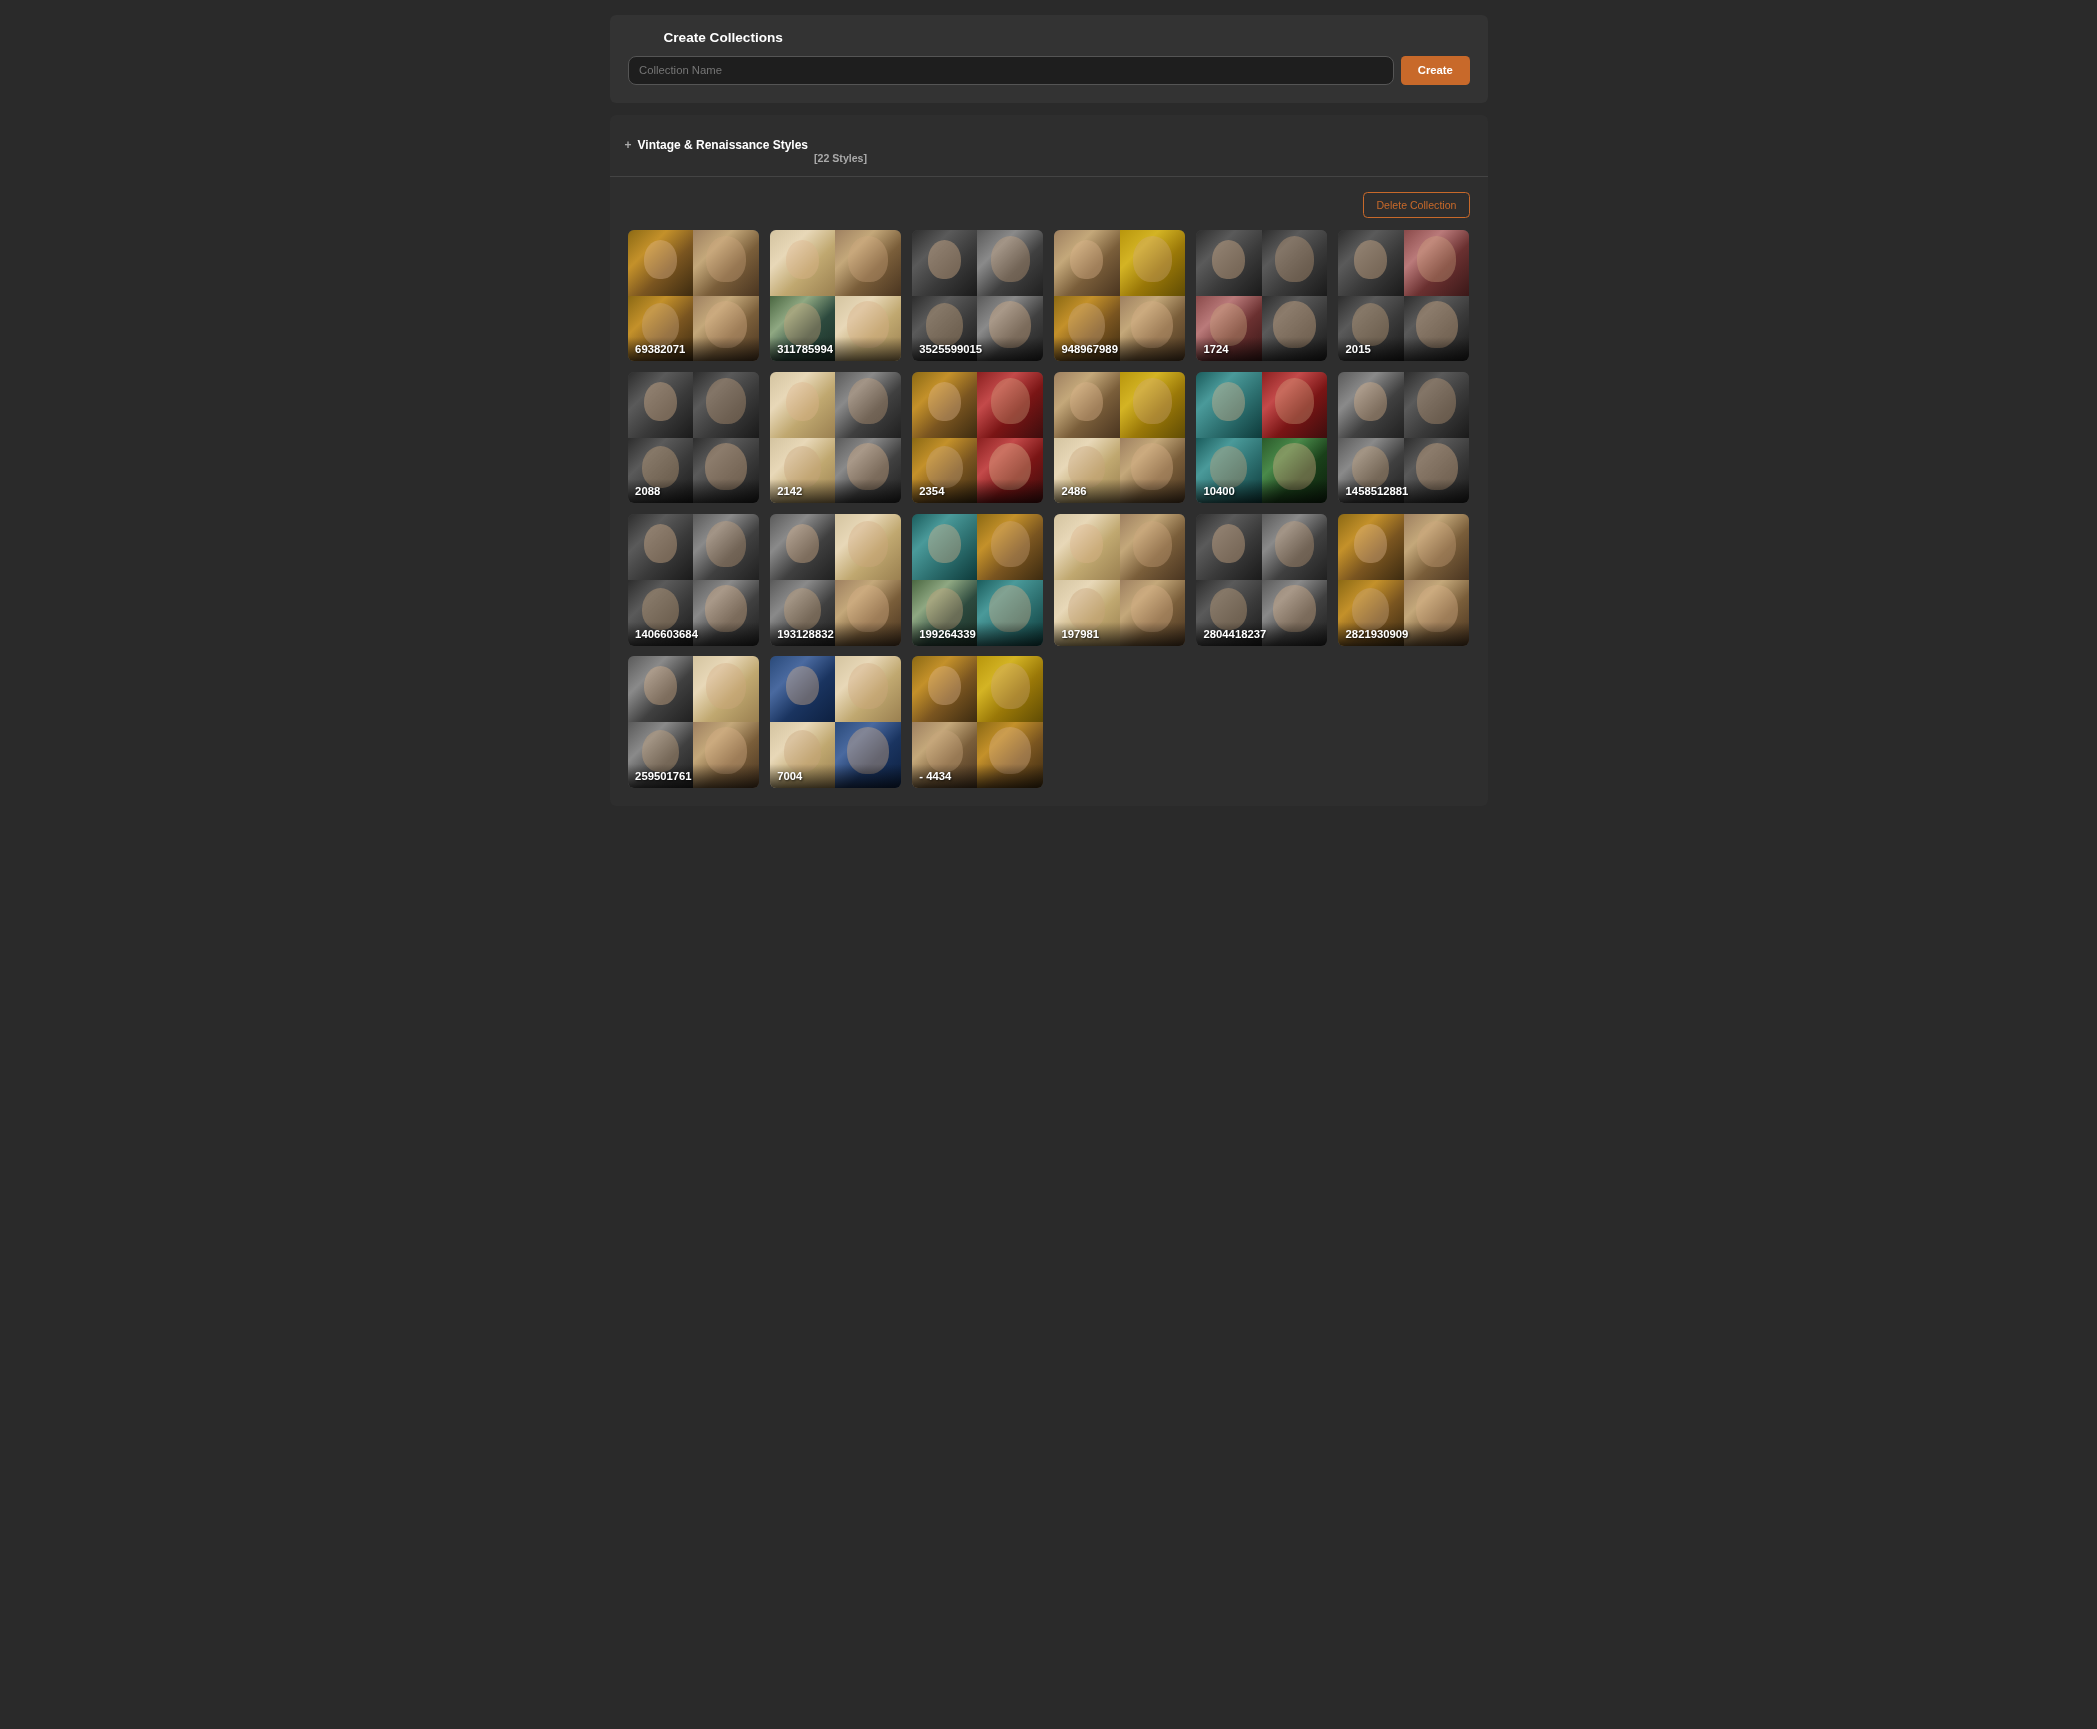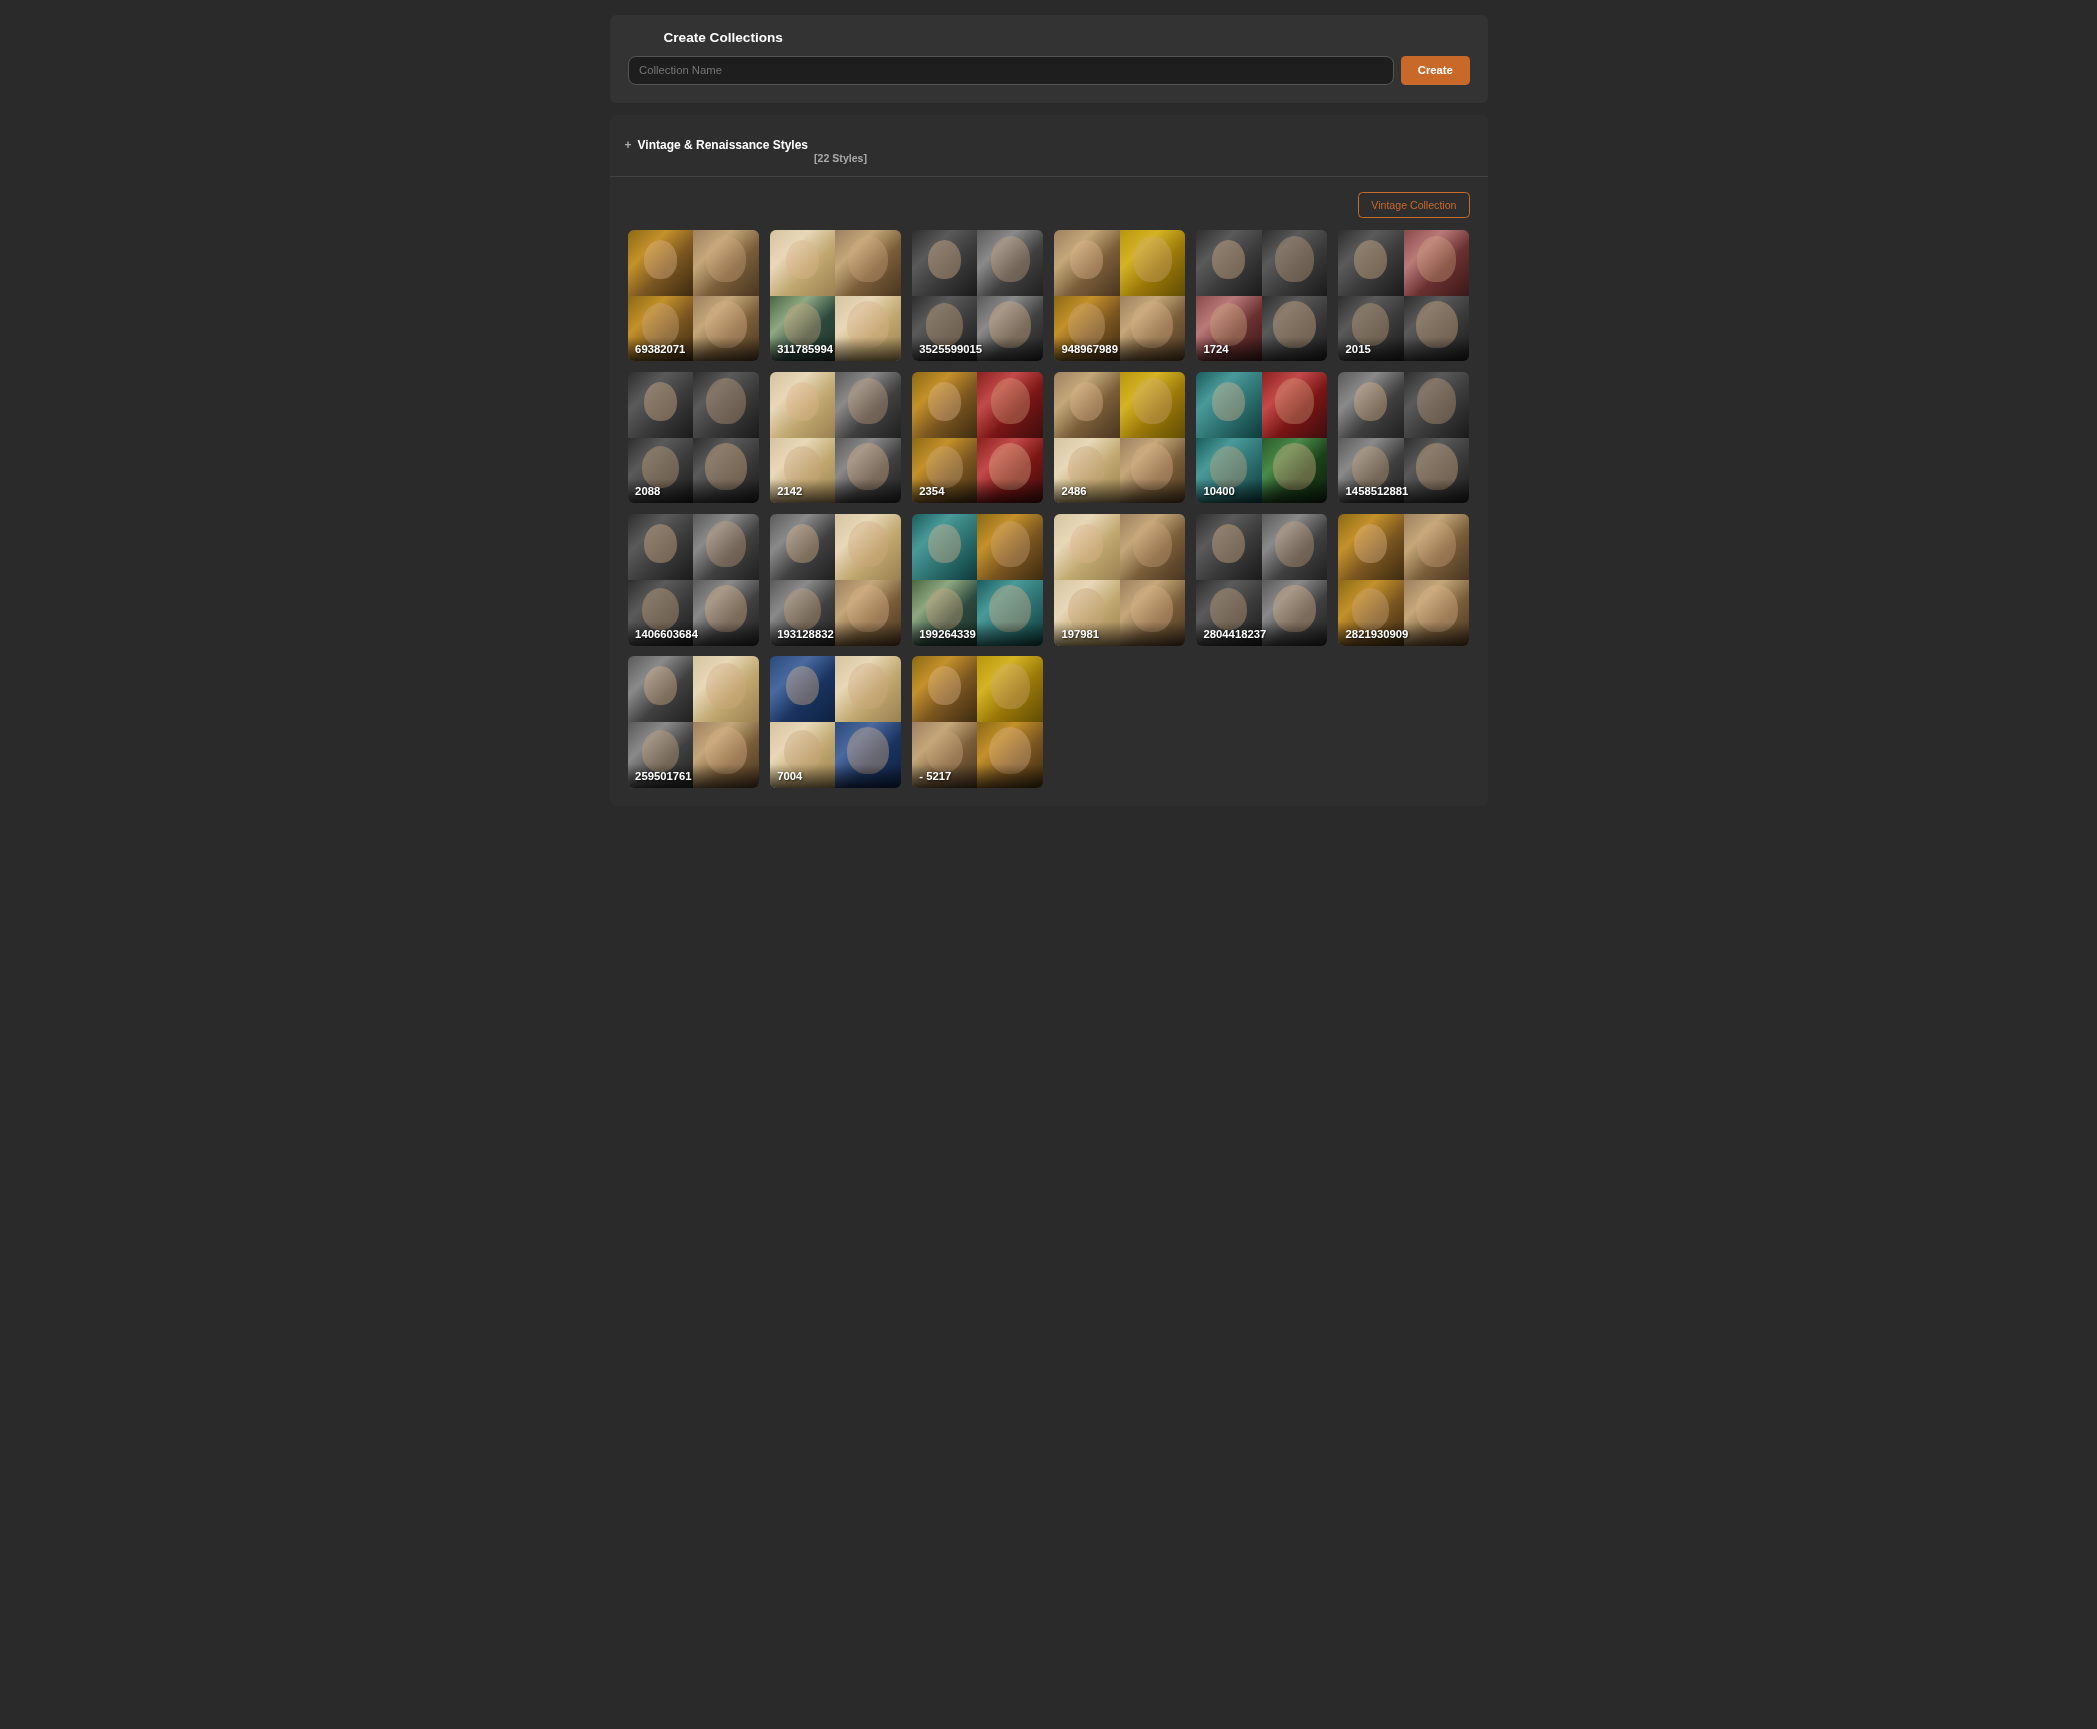--- a/index.html
+++ b/index.html
@@ -228,21 +228,21 @@
 
   <div class="collection-section">
     <div class="collection-header">
       <span class="collection-toggle">+</span>
       <span class="collection-name">Vintage &amp; Renaissance Styles</span>
       <span class="collection-count">[22 Styles]</span>
     </div>
 
     <div class="collection-content">
       <div class="collection-actions">
-        <button class="delete-collection-btn">Vintage Collection</button>
+        <button class="delete-collection-btn">Delete Collection</button>
       </div>
 
       <div class="styles-grid" id="styles-grid">
 
       <div class="style-card">
             <div class="card-grid">
               <div class="img-cell portrait-warm face-1"></div>
               <div class="img-cell portrait-sepia face-2"></div>
               <div class="img-cell portrait-warm face-3"></div>
               <div class="img-cell portrait-sepia face-4"></div>
@@ -420,20 +420,20 @@
             </div>
             <div class="card-label">7004</div>
           </div>
           <div class="style-card">
             <div class="card-grid">
               <div class="img-cell portrait-warm face-1"></div>
               <div class="img-cell portrait-gold face-2"></div>
               <div class="img-cell portrait-sepia face-3"></div>
               <div class="img-cell portrait-warm face-4"></div>
             </div>
-            <div class="card-label">- 5217</div>
+            <div class="card-label">- 4434</div>
           </div>
         </div>
     </div>
   </div>
 
 </div>
 
 
 </body></html>

